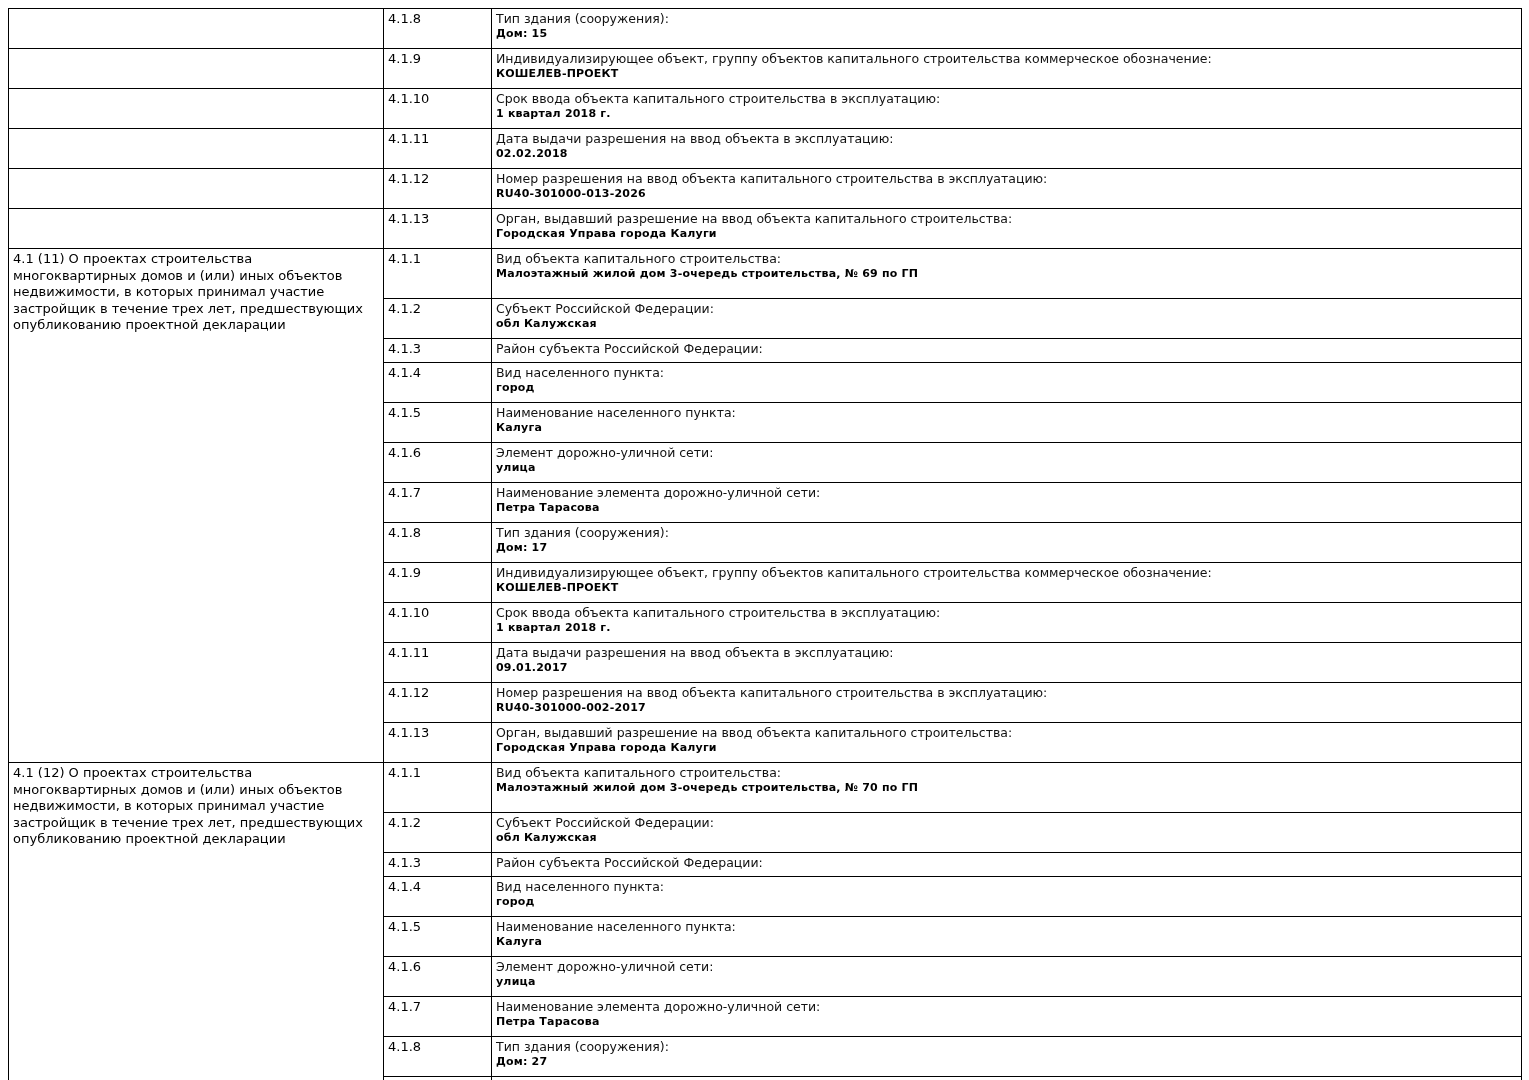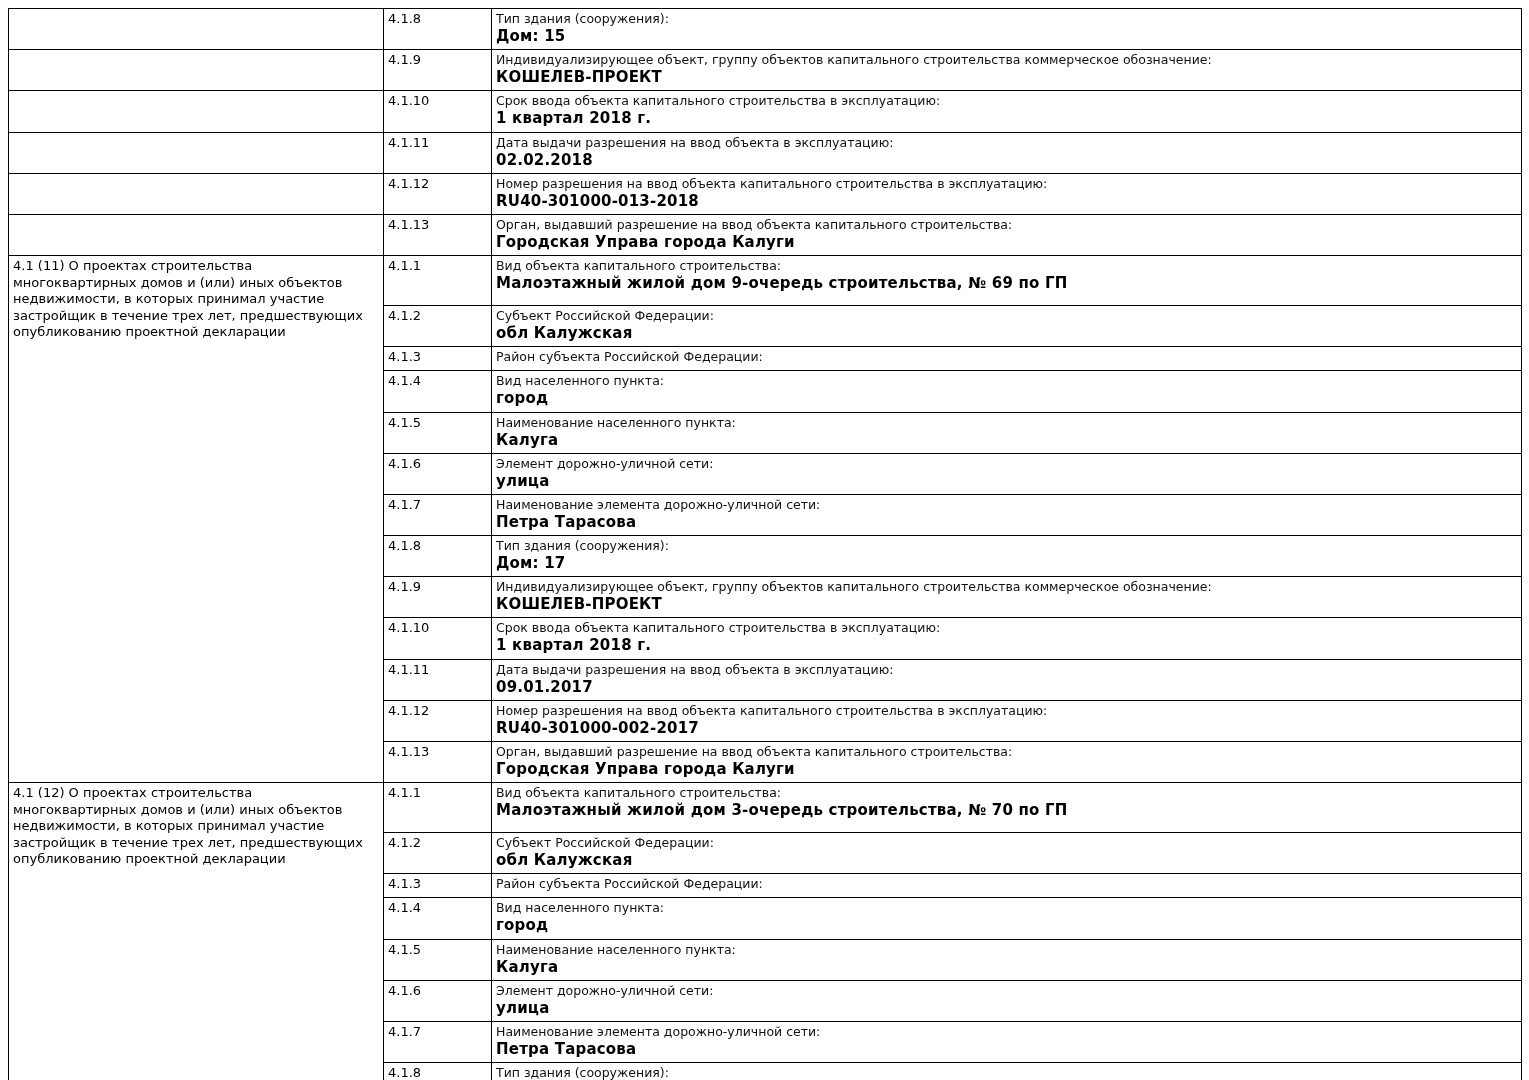--- a/index.html
+++ b/index.html
@@ -49,21 +49,21 @@
     line-height: 0;
   }
   .lbl {
     display: block;
     font-size: 12.5px;
     line-height: 1.28;
     color: #111111;
   }
   .val {
     display: block;
-    font-size: 15px;
+    font-size: 11px;
     line-height: 1.28;
     font-weight: bold;
     letter-spacing: 0.2px;
   }
   tr.r-tall td { height: 34px; }
   tr.r-short td { height: 18px; }
   tr.r-big td { height: 44px; }
   .vmid { vertical-align: middle; }
 </style>
 </head>
@@ -108,38 +108,38 @@
         <td class="val-cell">
           <span class="lbl">Дата выдачи разрешения на ввод объекта в эксплуатацию:</span>
           <span class="val">02.02.2018</span>
         </td>
       </tr>
       <tr class="r-tall">
         <td></td>
         <td class="code-cell vmid">4.1.12</td>
         <td class="val-cell">
           <span class="lbl">Номер разрешения на ввод объекта капитального строительства в эксплуатацию:</span>
-          <span class="val">RU40-301000-013-2018</span>
+          <span class="val">RU40-301000-013-2026</span>
         </td>
       </tr>
       <tr class="r-tall">
         <td></td>
         <td class="code-cell vmid">4.1.13</td>
         <td class="val-cell">
           <span class="lbl">Орган, выдавший разрешение на ввод объекта капитального строительства:</span>
           <span class="val">Городская Управа города Калуги</span>
         </td>
       </tr>
 
       <tr class="r-big">
         <td class="section-cell" rowspan="13">4.1 (11) О проектах строительства многоквартирных домов и (или) иных объектов недвижимости, в которых принимал участие застройщик в течение трех лет, предшествующих опубликованию проектной декларации</td>
         <td class="code-cell vmid">4.1.1</td>
         <td class="val-cell">
           <span class="lbl">Вид объекта капитального строительства:</span>
-          <span class="val">Малоэтажный жилой дом 9-очередь строительства, № 69 по ГП</span>
+          <span class="val">Малоэтажный жилой дом 3-очередь строительства, № 69 по ГП</span>
         </td>
       </tr>
       <tr class="r-tall">
         <td class="code-cell vmid">4.1.2</td>
         <td class="val-cell">
           <span class="lbl">Субъект Российской Федерации:</span>
           <span class="val">обл Калужская</span>
         </td>
       </tr>
       <tr class="r-short">

